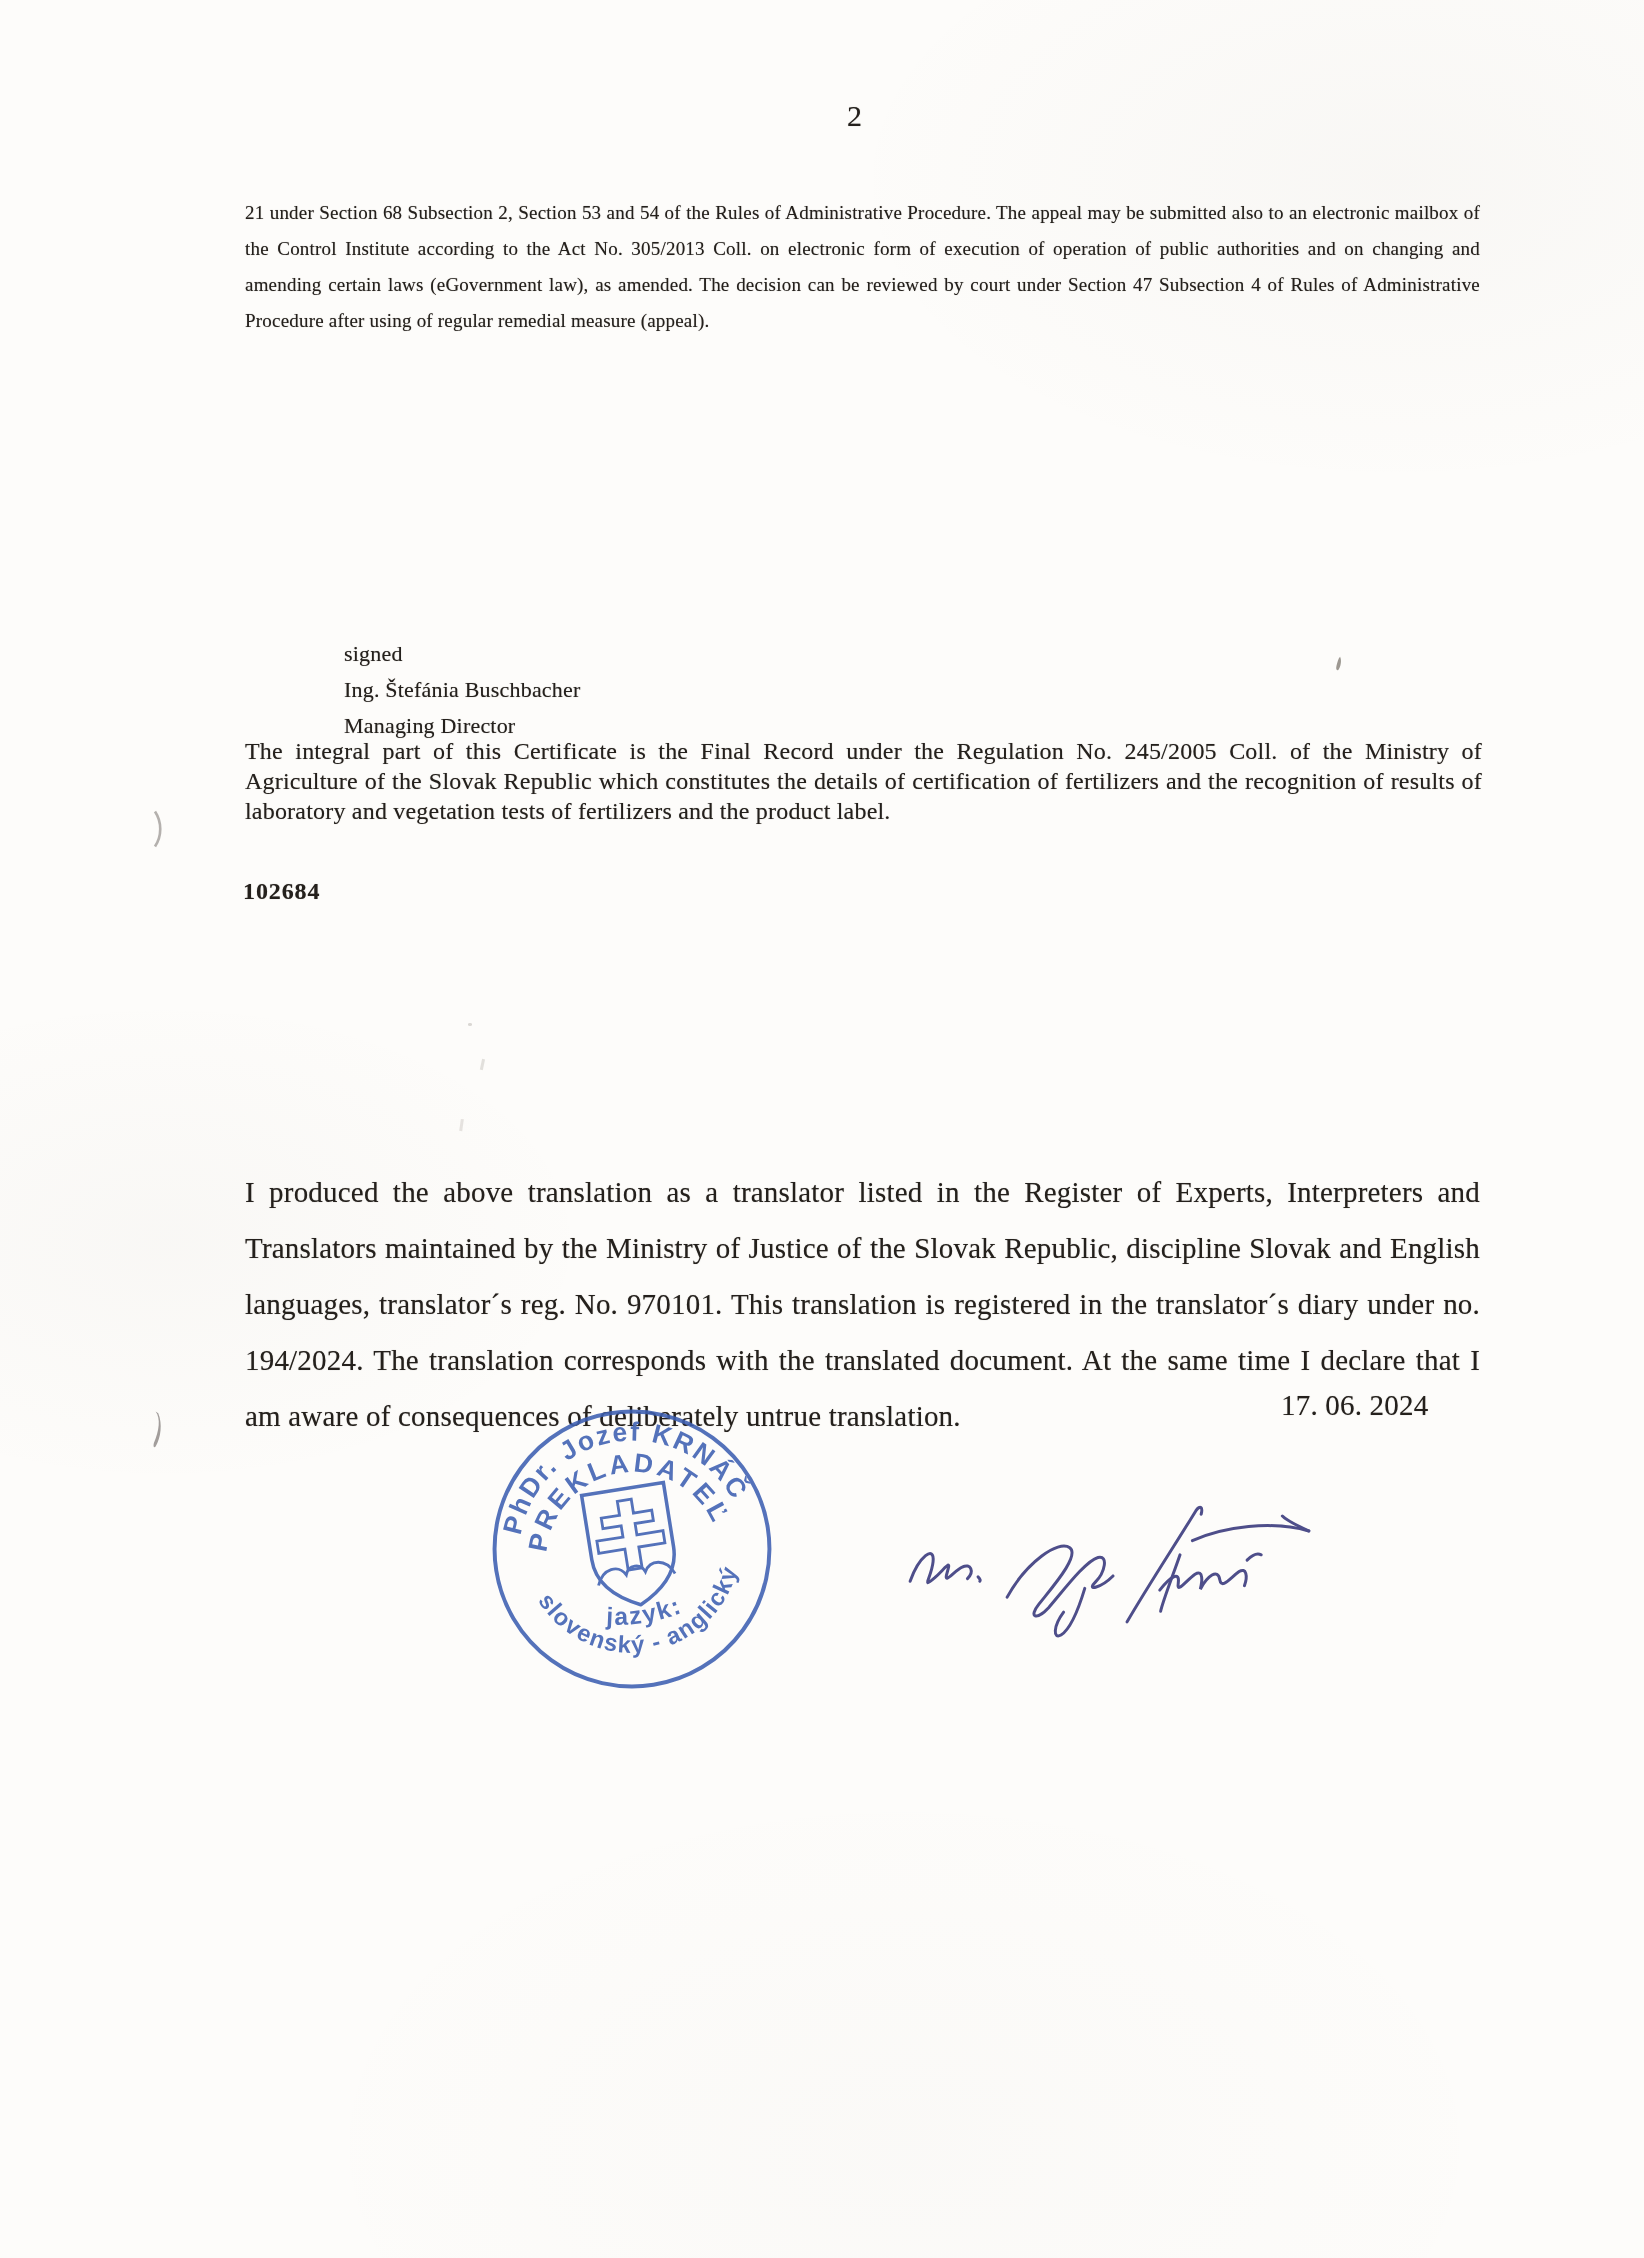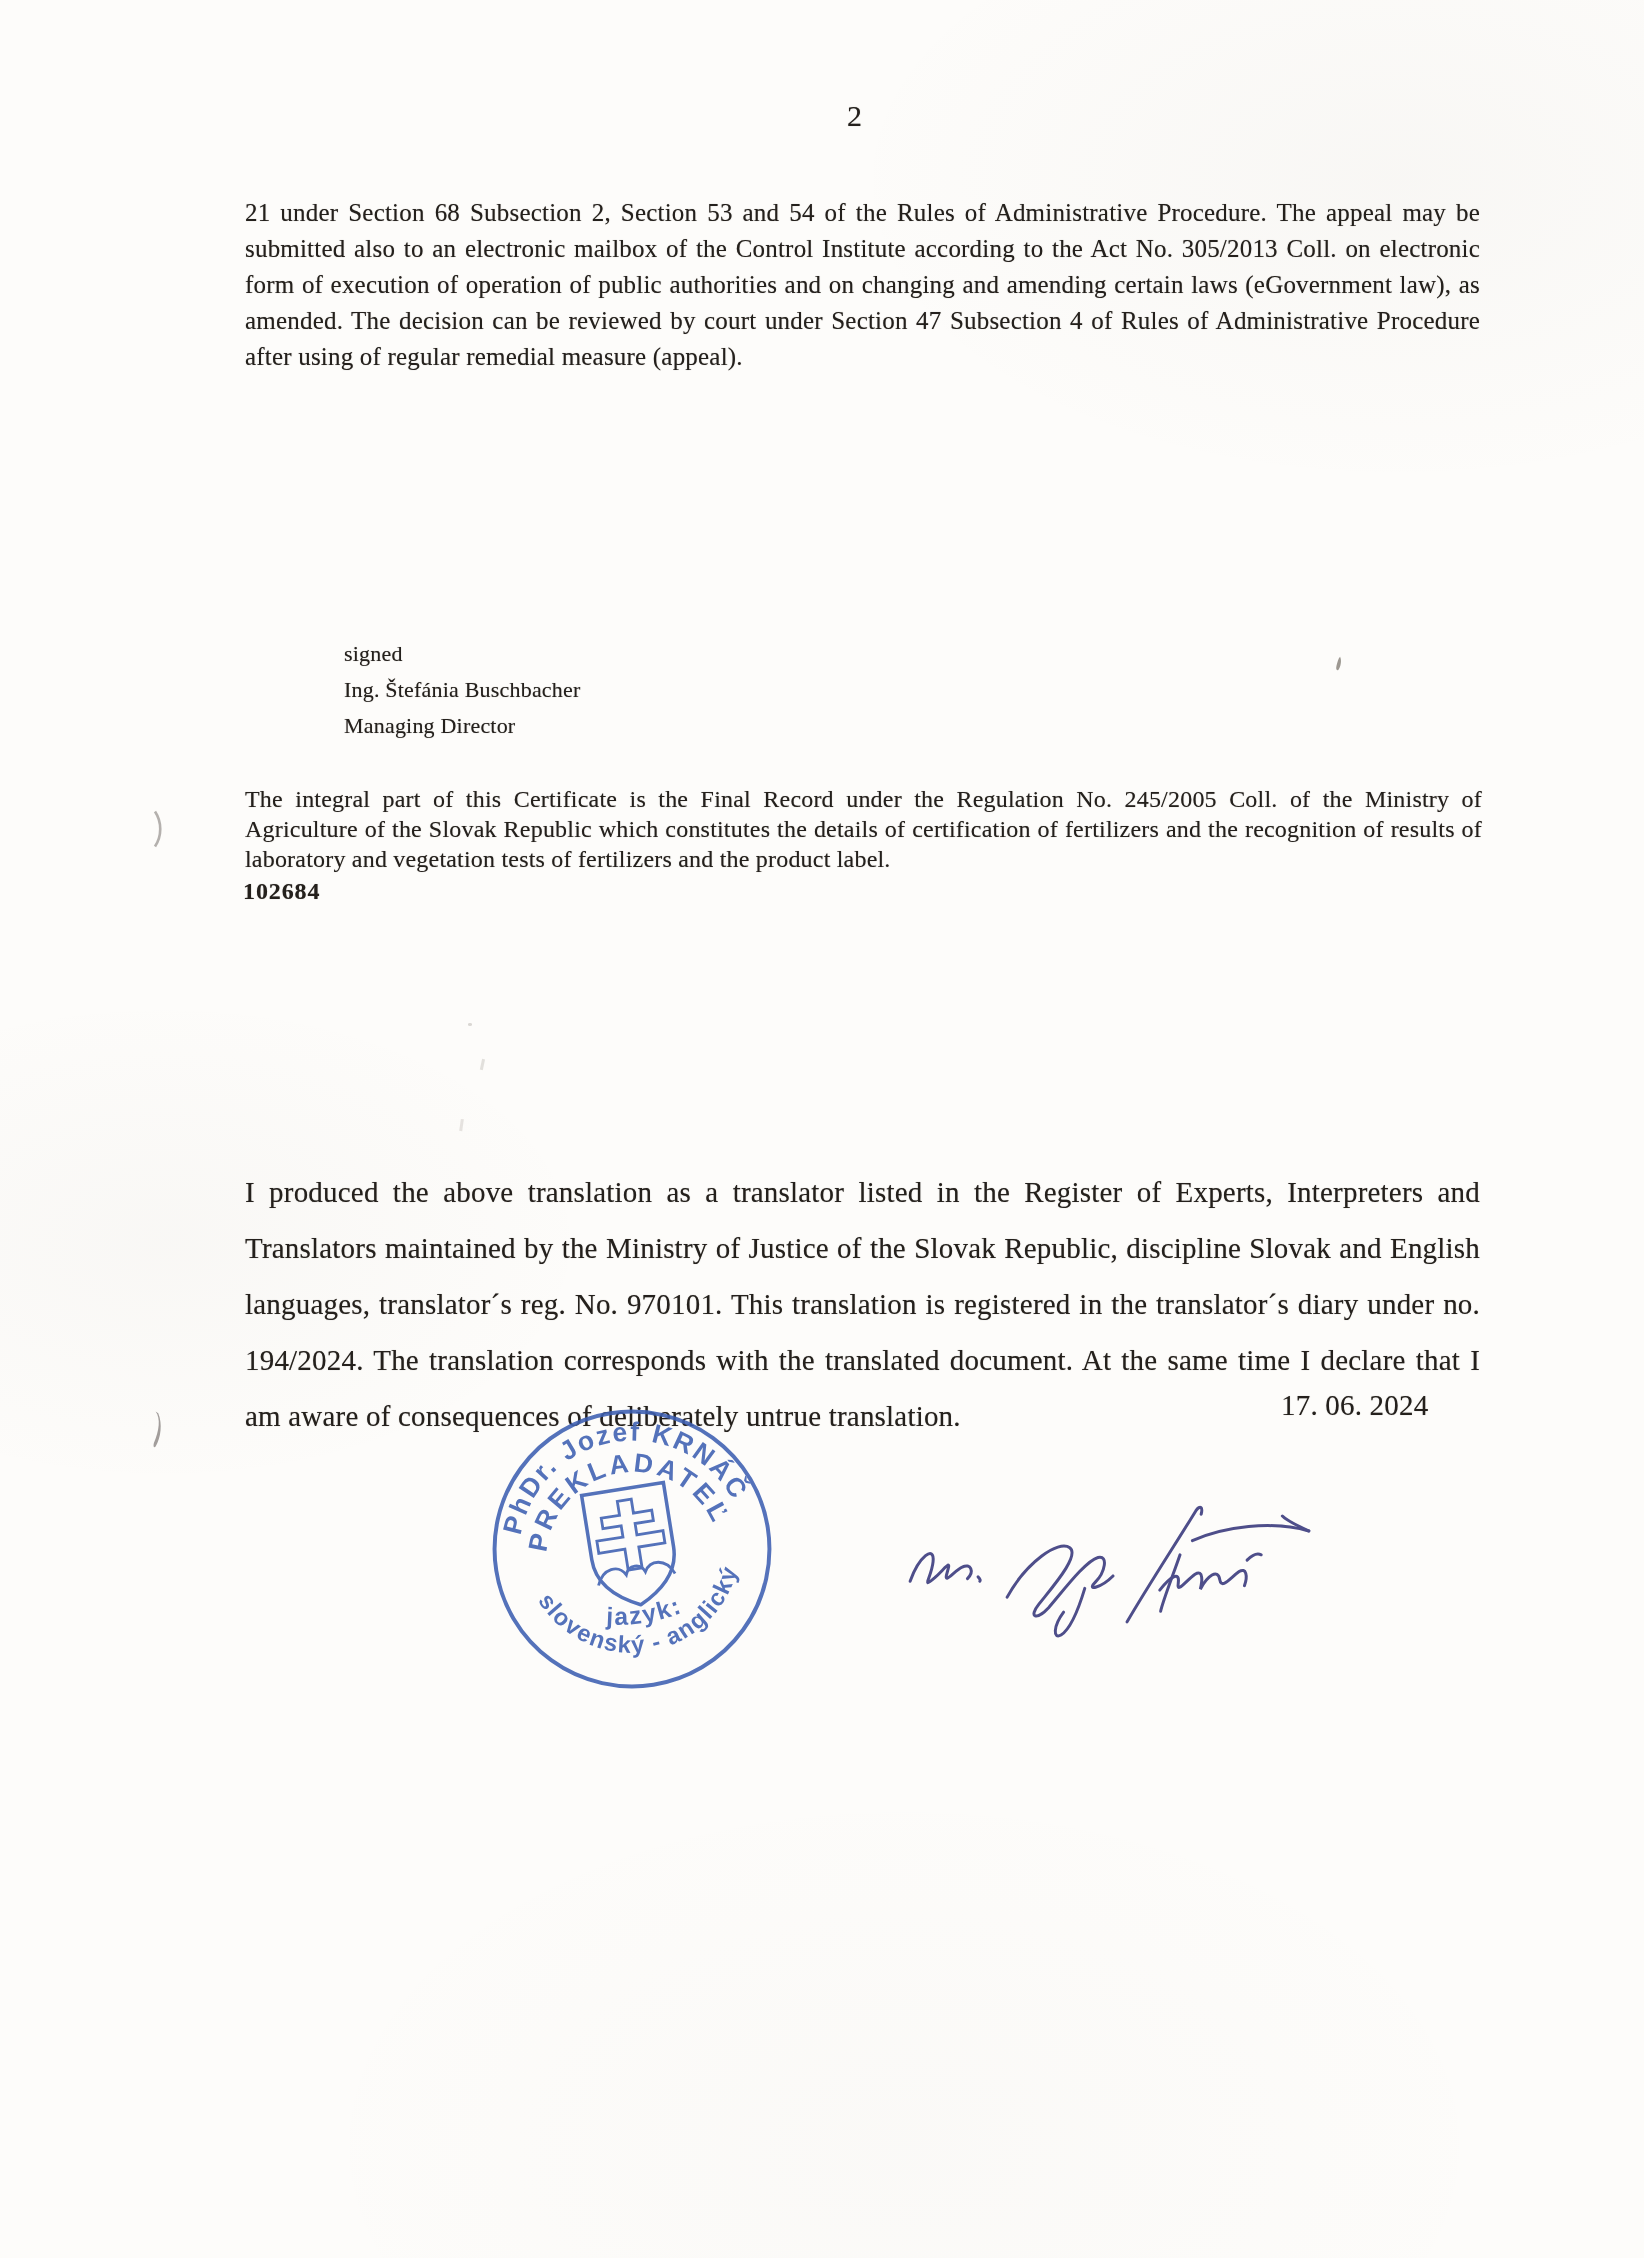--- a/index.html
+++ b/index.html
@@ -20,28 +20,28 @@
       radial-gradient(882px 529px at 55% 95%, rgba(120,110,95,0.02), transparent 70%);
   }
   .scan-text{
     text-shadow:0 0 0.9px rgba(50,44,38,0.45);
     letter-spacing:0.2px;
   }
   .abs{position:absolute;}
   .page-number{top:99px;left:847px;font-size:30px;}
   .para{
     left:245px;width:1235px;
-    font-size:25px;line-height:36px;
+    font-size:19px;line-height:36px;
     text-align:justify;
   }
   .para-appeal{top:195px;}
   .stamp-note{left:344px;width:1140px;top:457px;font-size:29.6px;line-height:36px;}
   .stamp-note .caps-line1{text-align:justify;text-align-last:justify;white-space:nowrap;}
   .signed-block{left:344px;top:602px;font-size:22px;line-height:36px;margin-top:34px;}
-  .integral-note{left:245px;width:1237px;top:784px;font-size:24px;line-height:30px;text-align:justify;}
+  .integral-note{left:245px;width:1237px;top:736px;font-size:24px;line-height:30px;text-align:justify;}
   .cert-number{left:243px;top:878px;font-size:24px;font-weight:bold;letter-spacing:0.9px;}
   .declaration{top:1164px;line-height:56px;font-size:29px;}
   .date{left:1281px;top:1389px;width:212px;font-size:29px;}
   .stamp-wrap{left:484px;top:1401px;width:296px;height:296px;}
   .signature-wrap{left:896px;top:1456px;width:434px;height:187px;}
   .artifact{position:absolute;pointer-events:none;}
   svg{display:block;}
 </style>
 </head>
 <body>

